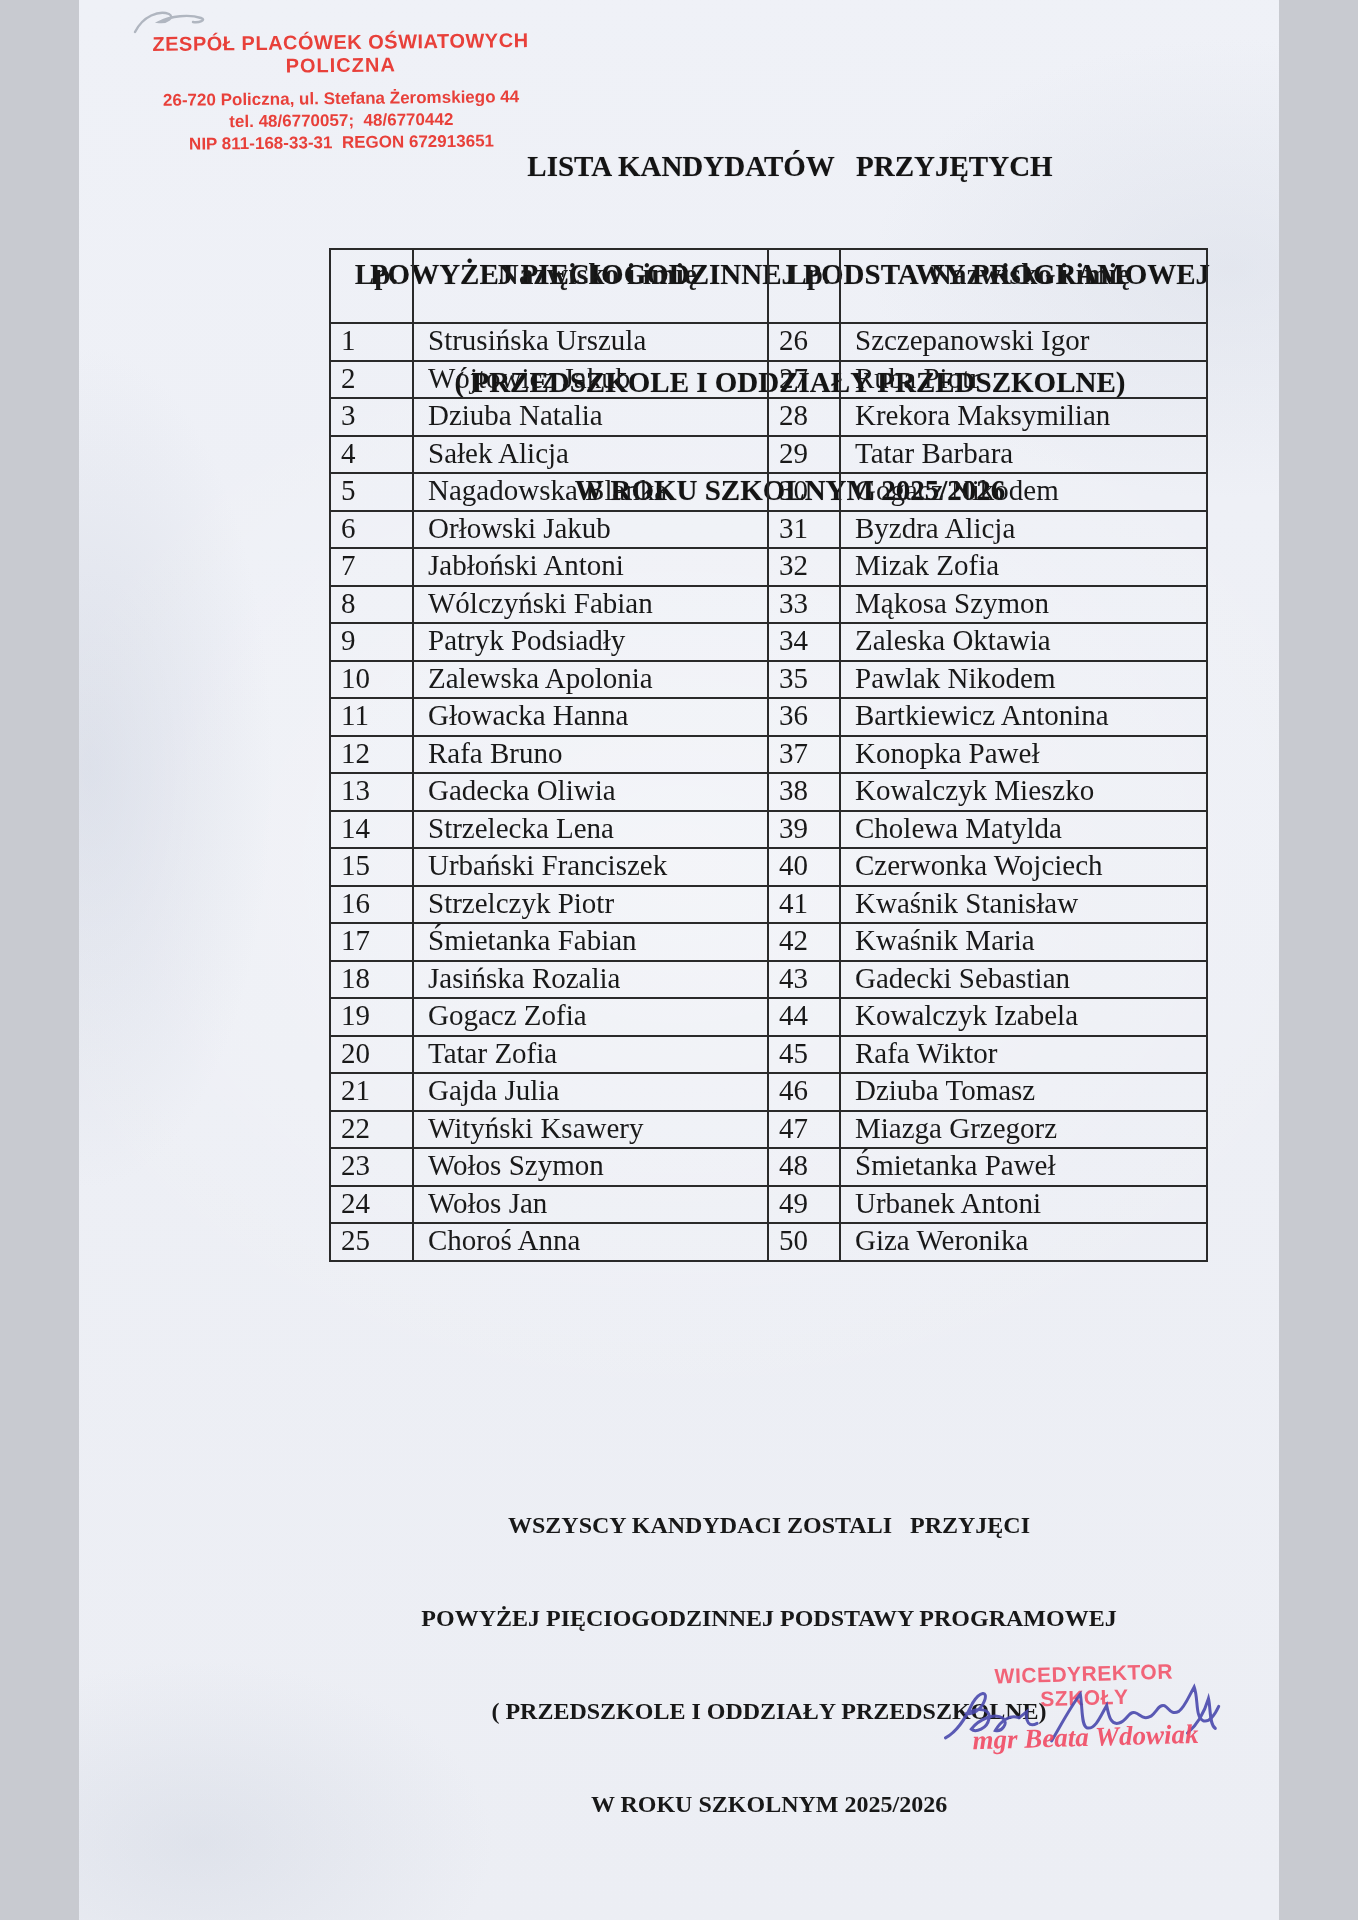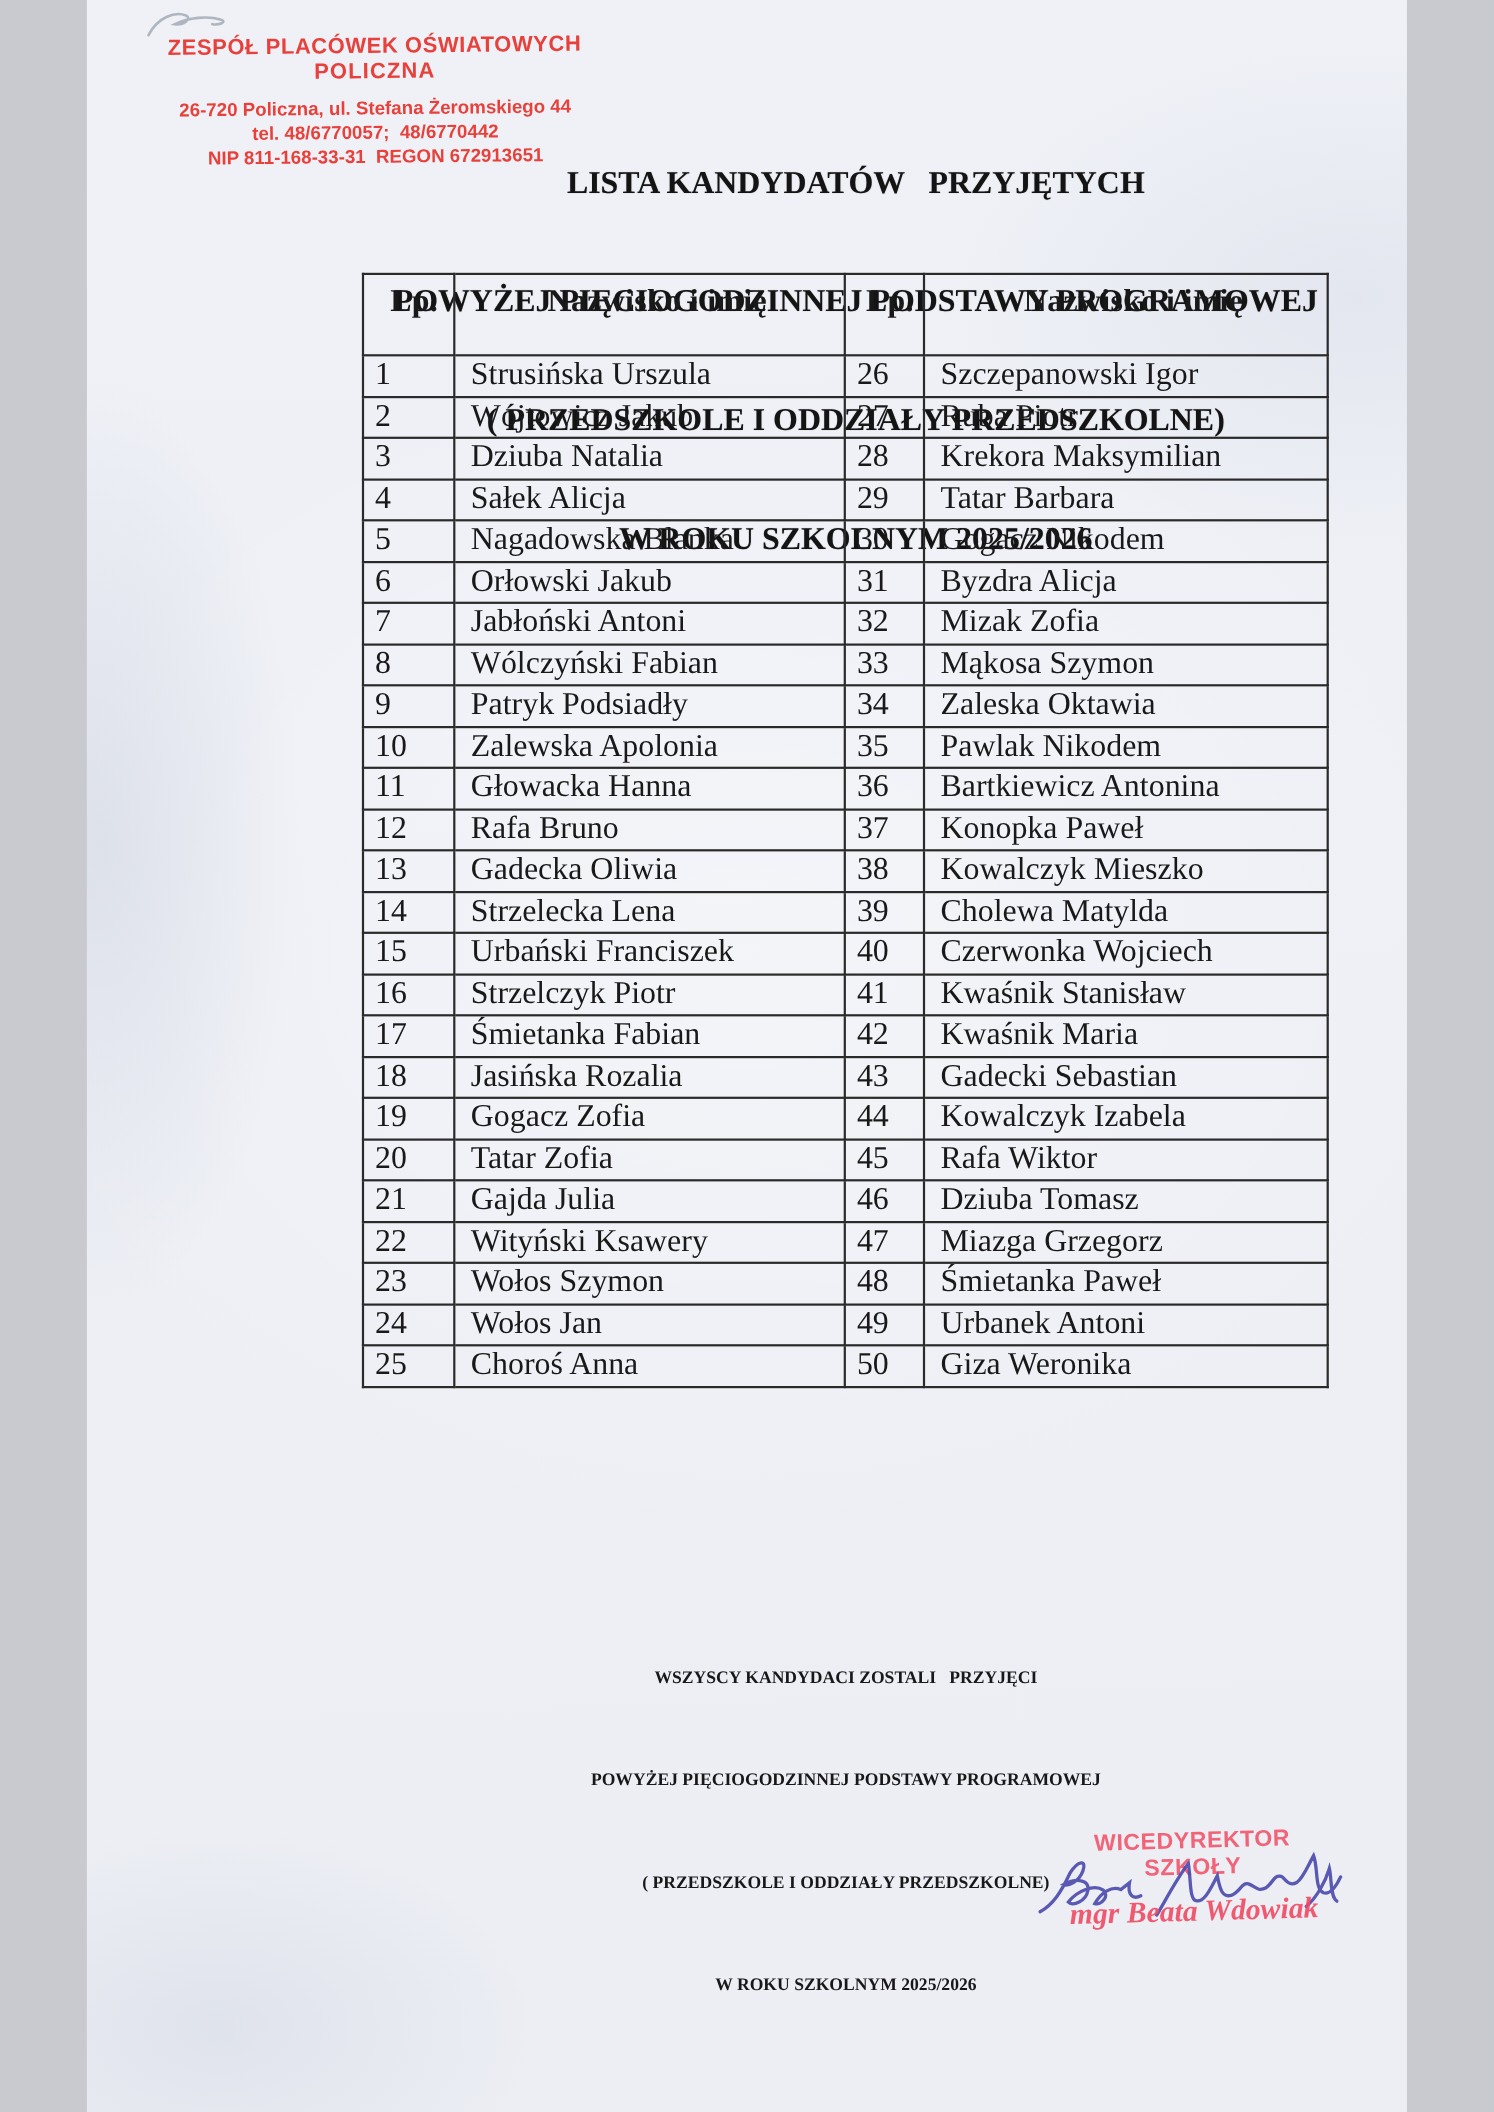--- a/index.html
+++ b/index.html
@@ -37,21 +37,21 @@
   .stamp-top .s-line3 { font-size: 17px; line-height: 23px; margin-top: 10px; }
   .stamp-top .s-line4 { font-size: 17px; line-height: 22px; white-space: pre-wrap; }
   .stamp-top .s-line5 { font-size: 17px; line-height: 22px; white-space: pre-wrap; }
 
   
   .pencil-mark { position: absolute; left: 50px; top: 6px; z-index: 0; }
 
   
   .doc-title {
     position: absolute;
-    left: 270px; top: 76px; width: 858px;
+    left: 282px; top: 76px; width: 858px;
     text-align: center;
     font-weight: bold;
     font-size: 29px;
     line-height: 36px;
     color: #141414;
     white-space: pre-wrap;
     z-index: 2;
     text-shadow: 0 0 1px rgba(20,20,20,.35);
   }
 
@@ -80,21 +80,21 @@
   }
   table.cand tbody td { height: 37.5px; padding: 0 0 2px 10px; vertical-align: middle; }
   table.cand .col-name { padding-left: 14px; }
 
   
   .closing {
     position: absolute;
     left: 266px; top: 1448px; width: 848px;
     text-align: center;
     font-weight: bold;
-    font-size: 16px;
+    font-size: 24px;
     line-height: 31px;
     color: #181818;
     white-space: pre-wrap;
     z-index: 2;
   }
 
   
   .sig-block {
     position: absolute;
     left: 856px; top: 1658px; width: 300px; height: 120px;

